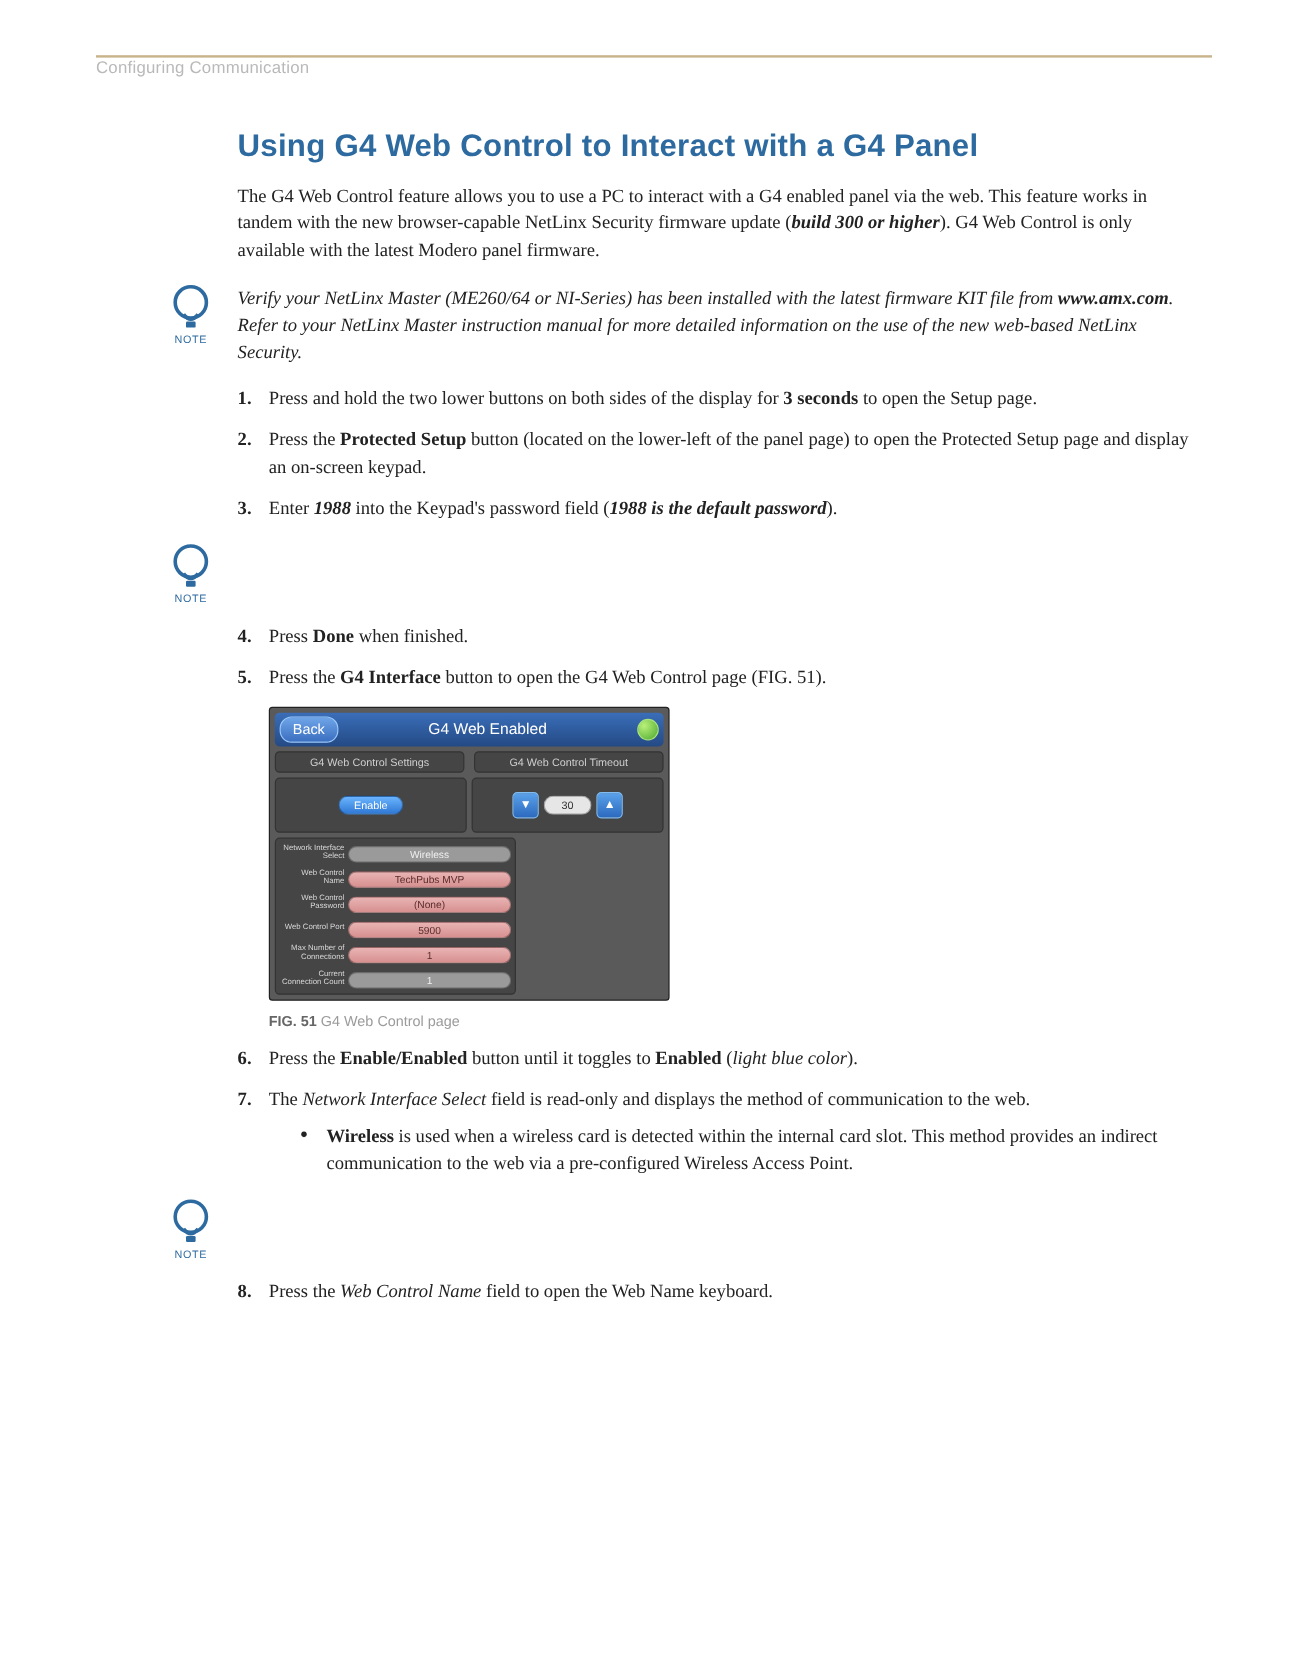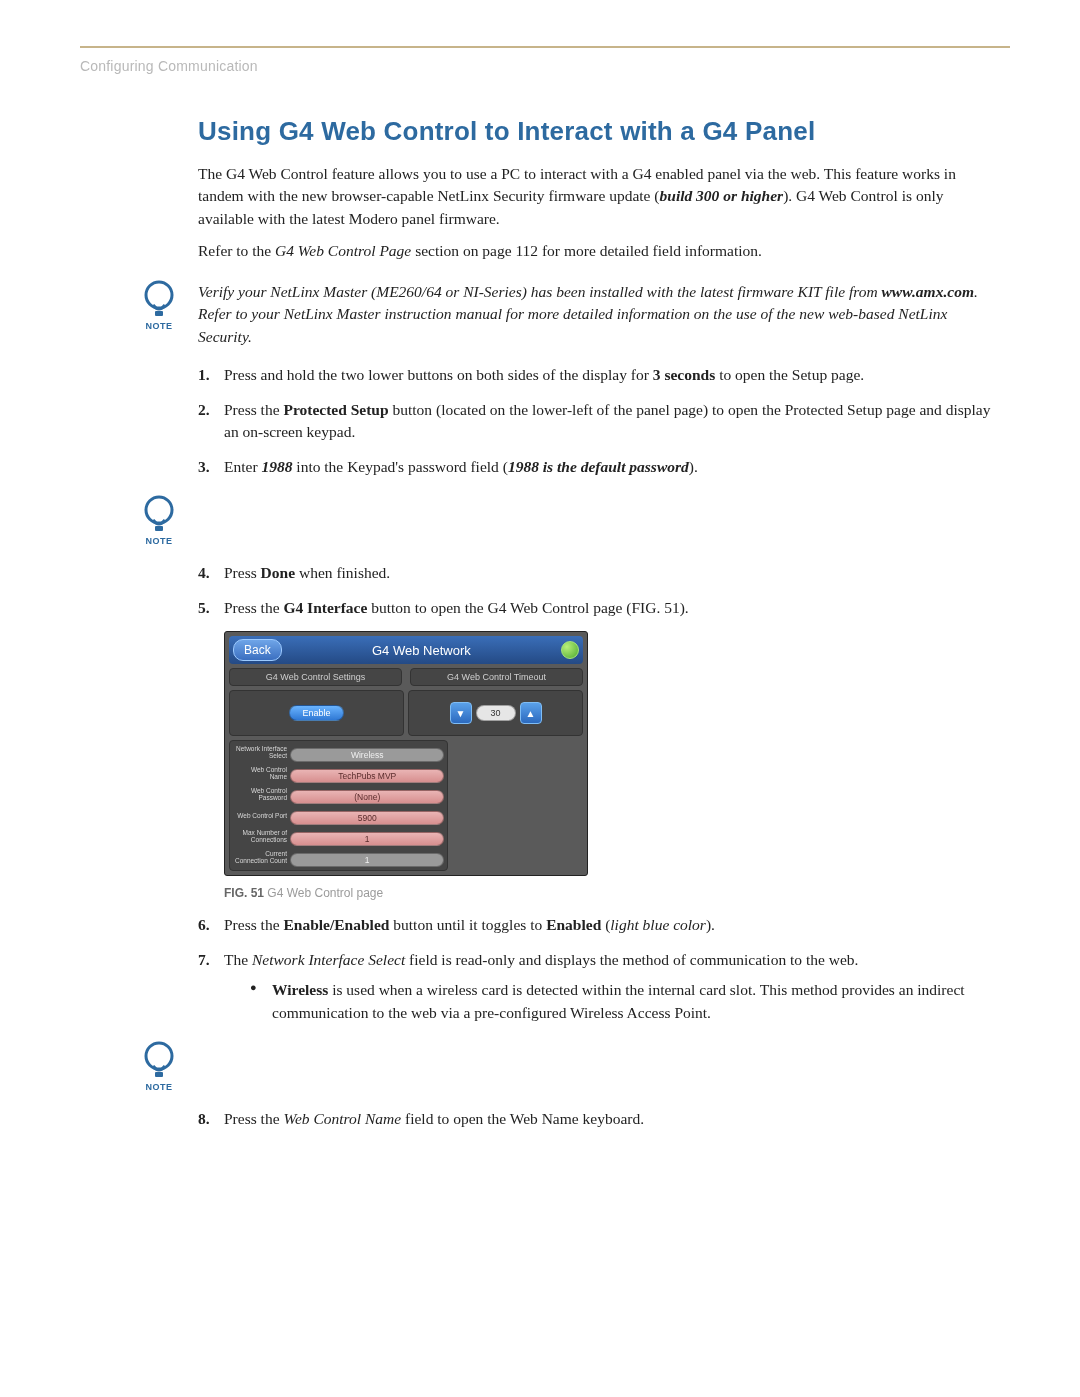--- a/index.html
+++ b/index.html
@@ -13,21 +13,20 @@
   }
   .page {
     position: absolute;
     left: 80px; right: 70px; top: 46px; bottom: 50px;
     border-top: 2px solid #c7b48a;
   }
   .section-label {
     font-family: Arial, Helvetica, sans-serif;
     font-size: 14px;
     color: #b9b9b9;
-    margin-top: 10px;
     letter-spacing: 0.2px;
   }
   .content {
     margin-left: 118px;
     margin-top: 42px;
     margin-right: 10px;
   }
   h1 {
     font-family: Arial, Helvetica, sans-serif;
     font-weight: 600;
@@ -54,21 +53,21 @@
     flex: 0 0 118px;
     display: flex;
     flex-direction: column;
     align-items: center;
     padding-left: 40px;
   }
   .note-icon svg { display: block; }
   .note-icon .note-label {
     font-family: Arial, Helvetica, sans-serif;
     font-size: 9px;
-    font-weight: bold;
+    font-weight: normal;
     color: #2d6aa0;
     letter-spacing: 0.5px;
     margin-top: 2px;
   }
   .note-text {
     flex: 1;
     font-style: italic;
     font-size: 15.5px;
     line-height: 1.45;
     padding-top: 2px;
@@ -106,21 +105,21 @@
   }
   ul.bullets > li::before {
     content: "●";
     position: absolute;
     left: 0;
     top: 1px;
     font-size: 11px;
   }
   .figure {
     margin: 10px 0 6px 26px;
-    width: 364px;
+    width: 334px;
     background: #5a5a5a;
     border: 1px solid #222;
     border-radius: 3px;
     padding: 4px;
     font-family: Arial, Helvetica, sans-serif;
   }
   .fig-header {
     display: flex;
     align-items: center;
     background: linear-gradient(#3a6eb8, #244a85);
@@ -239,23 +238,20 @@
 
 <div class="page">
   <div class="section-label">Configuring Communication</div>
 
   <div class="content">
     <h1>Using G4 Web Control to Interact with a G4 Panel</h1>
 
     <p class="body">
       <span>The G4 Web Control feature allows you to use a PC to interact with a G4 enabled panel via the web. This feature works in tandem with the new browser-capable NetLinx Security firmware update (</span><span class="bolditalic">build 300 or higher</span><span>). G4 Web Control is only available with the latest Modero panel firmware.</span>
     </p>
-    <p class="body">
-      <span>Refer to the </span><span class="italic">G4 Web Control Page</span><span> section on page 112 for more detailed field information.</span>
-    </p>
 
     <div class="note-row">
       <div class="note-icon">
         <svg width="36" height="40" viewBox="0 0 36 40">
           <circle cx="18" cy="16" r="13" fill="none" stroke="#2d6aa0" stroke-width="3"></circle>
           <path d="M12 26 Q18 34 24 26" fill="none" stroke="#2d6aa0" stroke-width="3"></path>
           <rect x="14" y="32" width="8" height="5" rx="1" fill="#2d6aa0"></rect>
         </svg>
         <div class="note-label">NOTE</div>
       </div>
@@ -292,21 +288,21 @@
         <span>Press </span><span class="bold">Done</span><span> when finished.</span>
       </li>
       <li>
         <span>Press the </span><span class="bold">G4 Interface</span><span> button to open the G4 Web Control page (FIG. 51).</span>
       </li>
     </ol>
 
     <div class="figure">
       <div class="fig-header">
         <div class="fig-back">Back</div>
-        <div class="fig-title">G4 Web Network</div>
+        <div class="fig-title">G4 Web Enabled</div>
         <div class="fig-dot"></div>
       </div>
       <div class="fig-tabs">
         <div class="fig-tab">G4 Web Control Settings</div>
         <div class="fig-tab">G4 Web Control Timeout</div>
       </div>
       <div class="fig-panel-row">
         <div class="fig-panel">
           <span class="pill pill-blue">Enable</span>
         </div>

